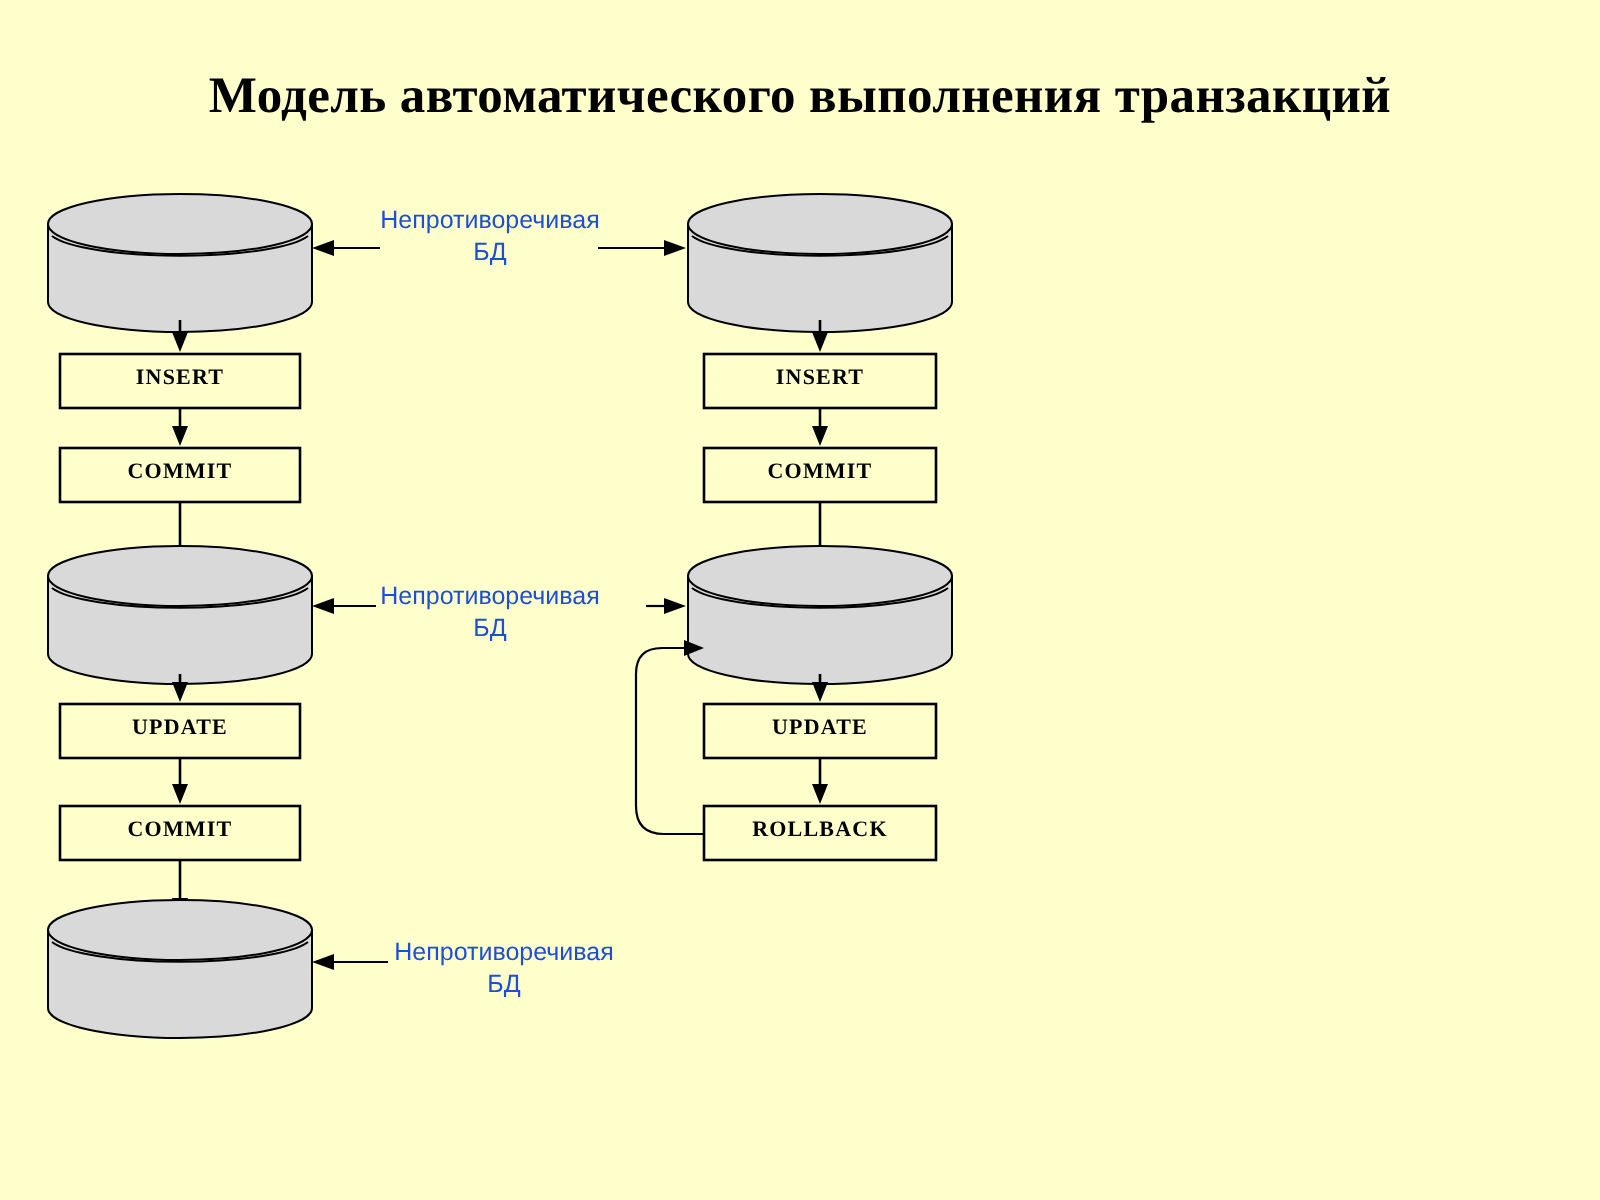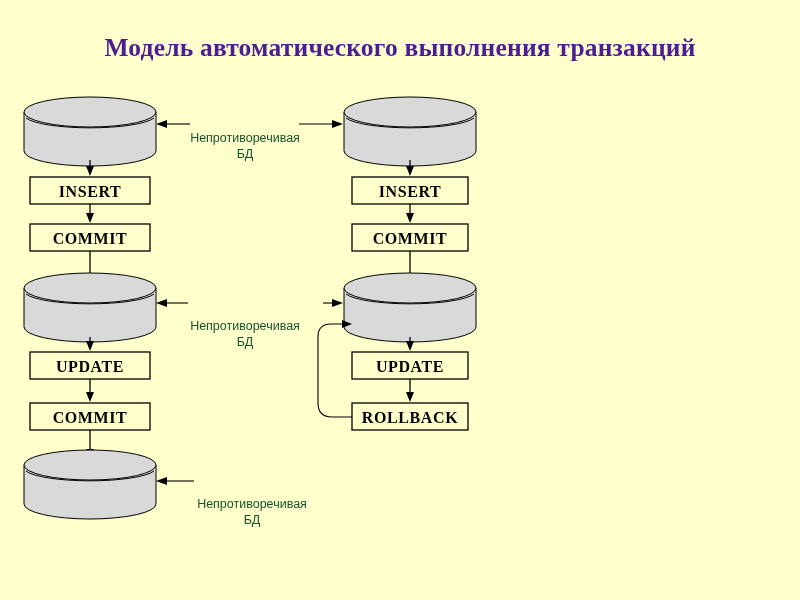--- a/index.html
+++ b/index.html
@@ -24,21 +24,21 @@
   #title {
     position: absolute;
     left: 0;
     top: 33px;
     width: 800px;
     text-align: center;
     font-family: "Liberation Serif", serif;
     font-weight: bold;
     font-size: 25.5px;
     letter-spacing: 0.2px;
-    color: #4c1d95;
+    color: #000000;
     white-space: nowrap;
   }
 
   
   #diagram {
     position: absolute;
     left: 0;
     top: 0;
     width: 800px;
     height: 600px;
@@ -48,38 +48,37 @@
   .cyl-rim  { fill: none;    stroke: #000000; stroke-width: 1; }
   .flowbox  { fill: #ffffcc; stroke: #000000; stroke-width: 1.3; }
   .conn     { fill: none; stroke: #000000; stroke-width: 1.3; }
   .thin     { fill: none; stroke: #000000; stroke-width: 1.1; }
 
   
   .boxlabel {
     position: absolute;
     font-family: "Liberation Serif", serif;
     font-weight: bold;
-    font-size: 16px;
+    font-size: 11px;
     color: #000000;
     text-align: center;
     letter-spacing: 0.6px;
     white-space: nowrap;
     line-height: 1;
   }
 
   
   .midlabel {
     position: absolute;
     font-family: "Liberation Sans", sans-serif;
     font-size: 12.5px;
-    color: #14532d;
+    color: #1d4ed8;
     text-align: center;
     line-height: 1.25;
     white-space: nowrap;
-    margin-top: 28px;
   }
 
   
   #panel {
     position: absolute;
     left: 494px;
     top: 95px;
     width: 300px;
     font-family: "Liberation Serif", serif;
     font-size: 16.2px;

